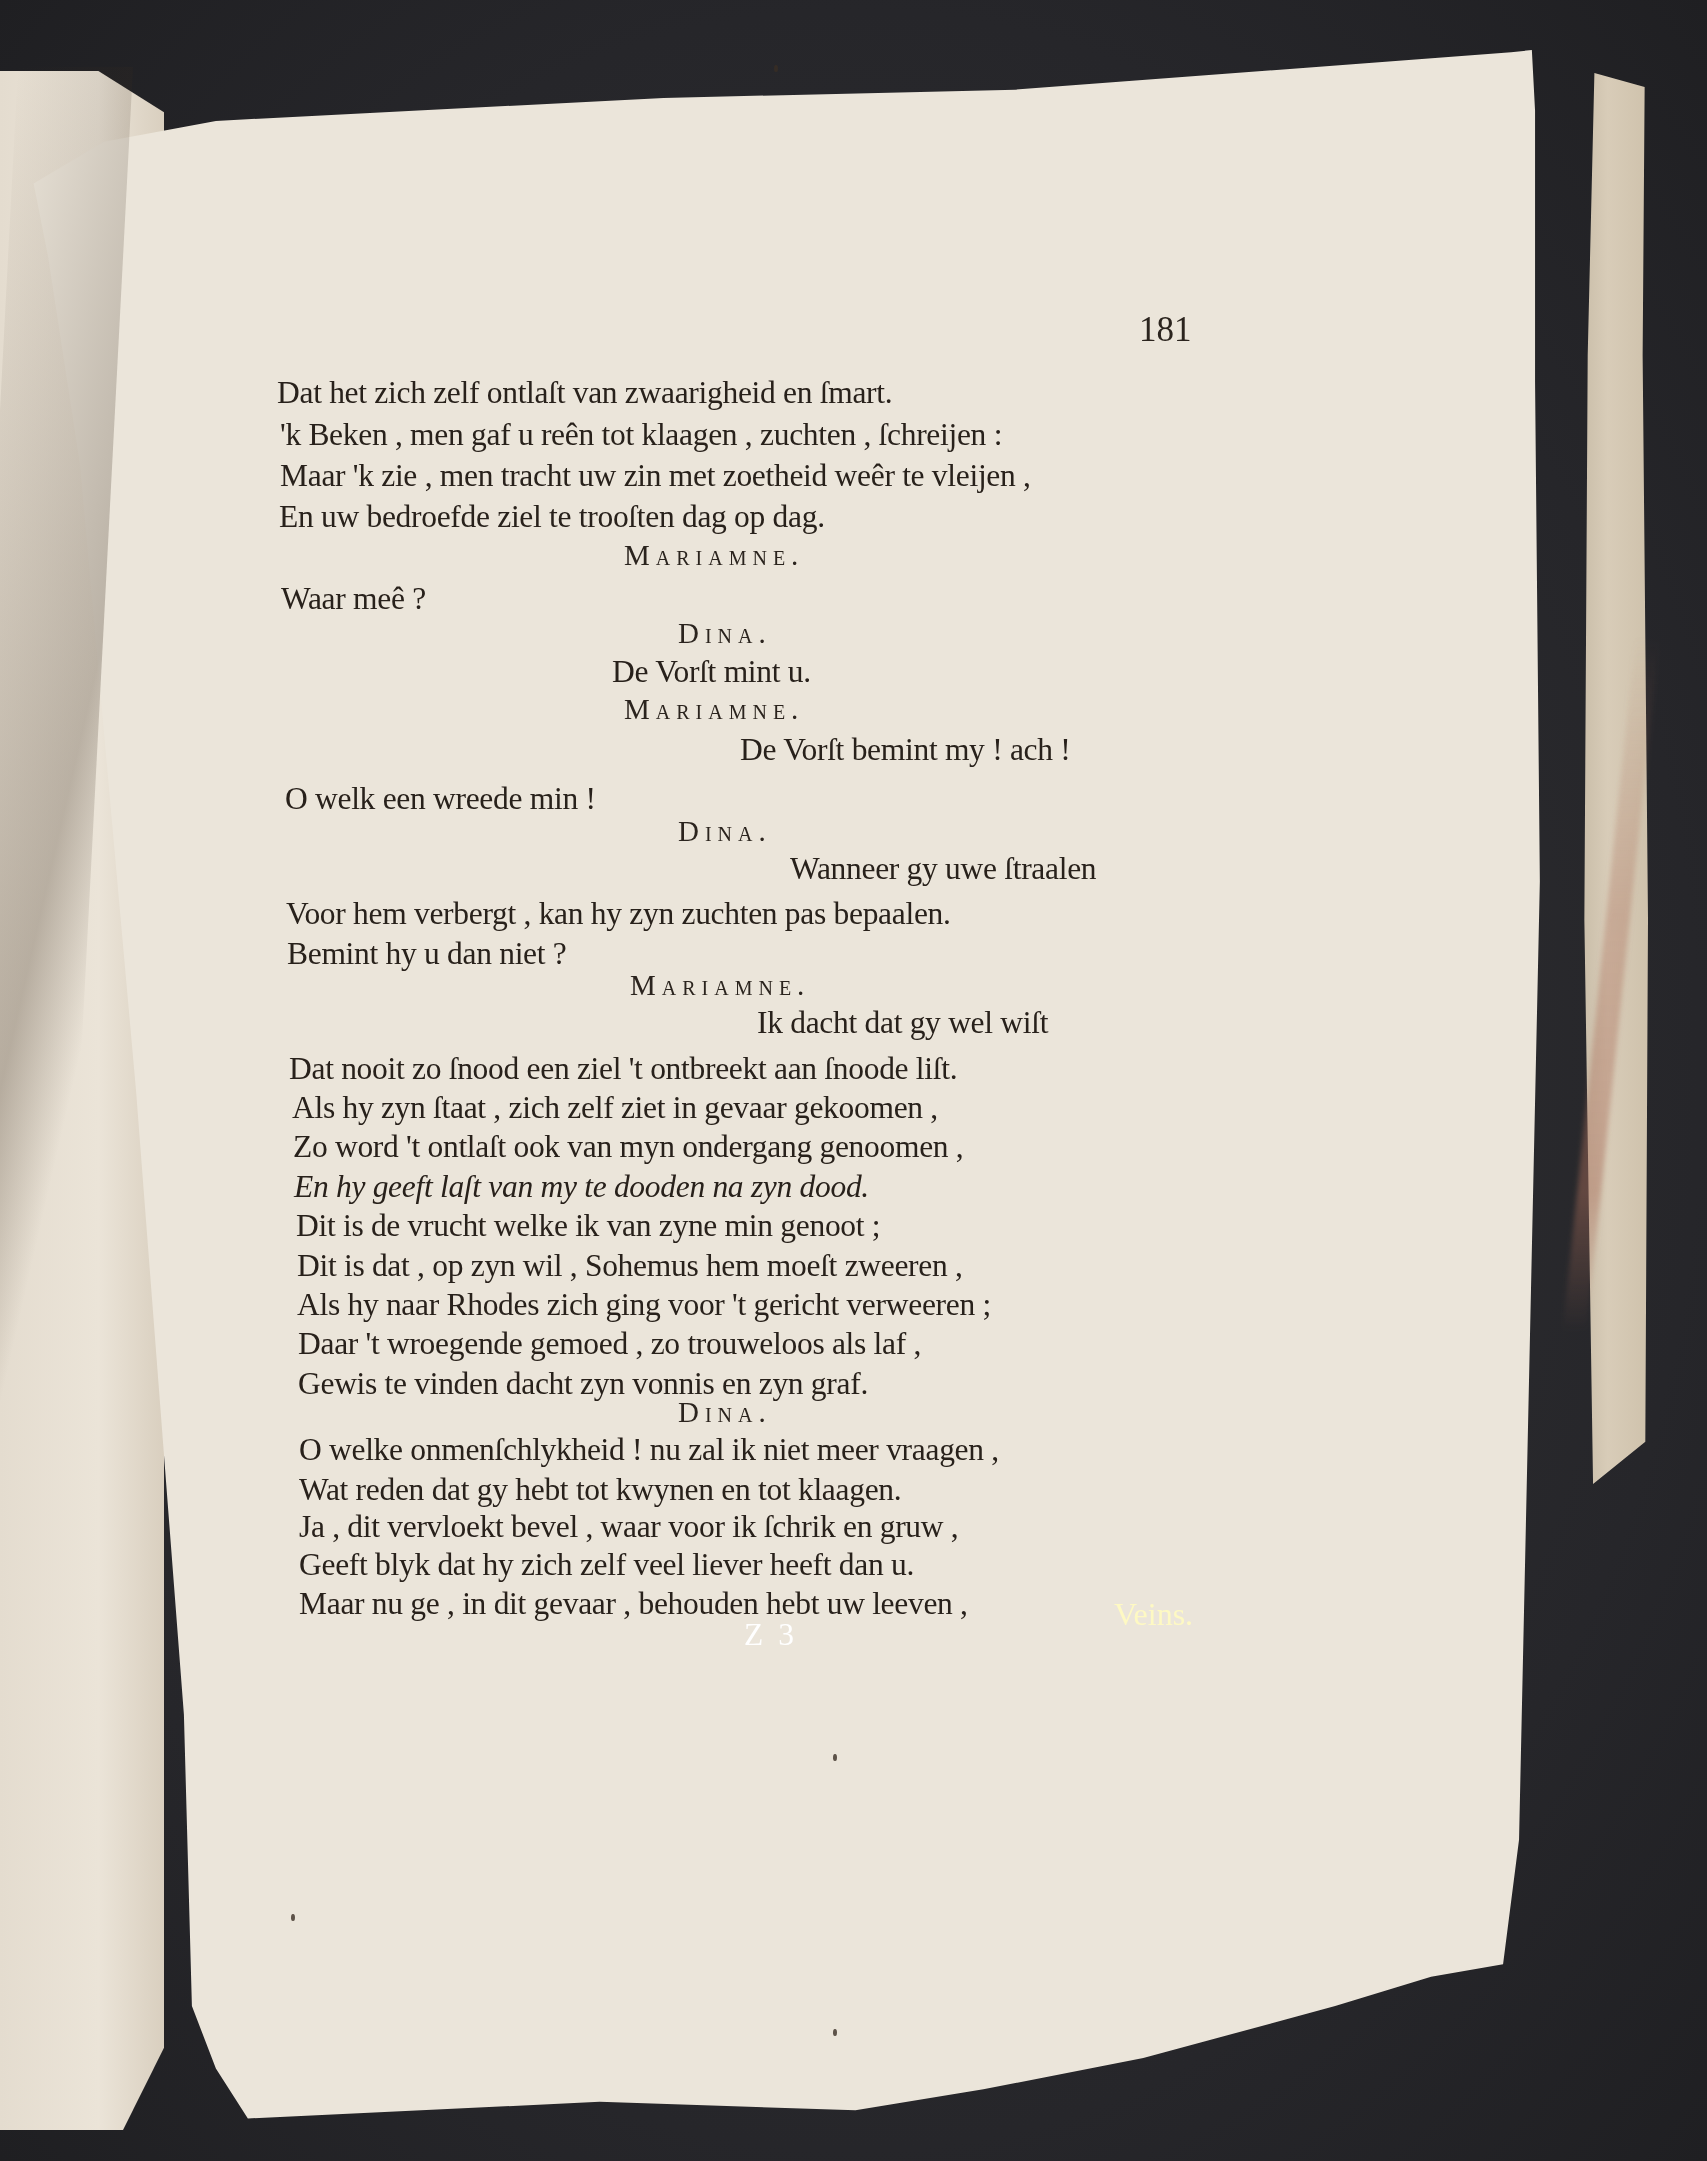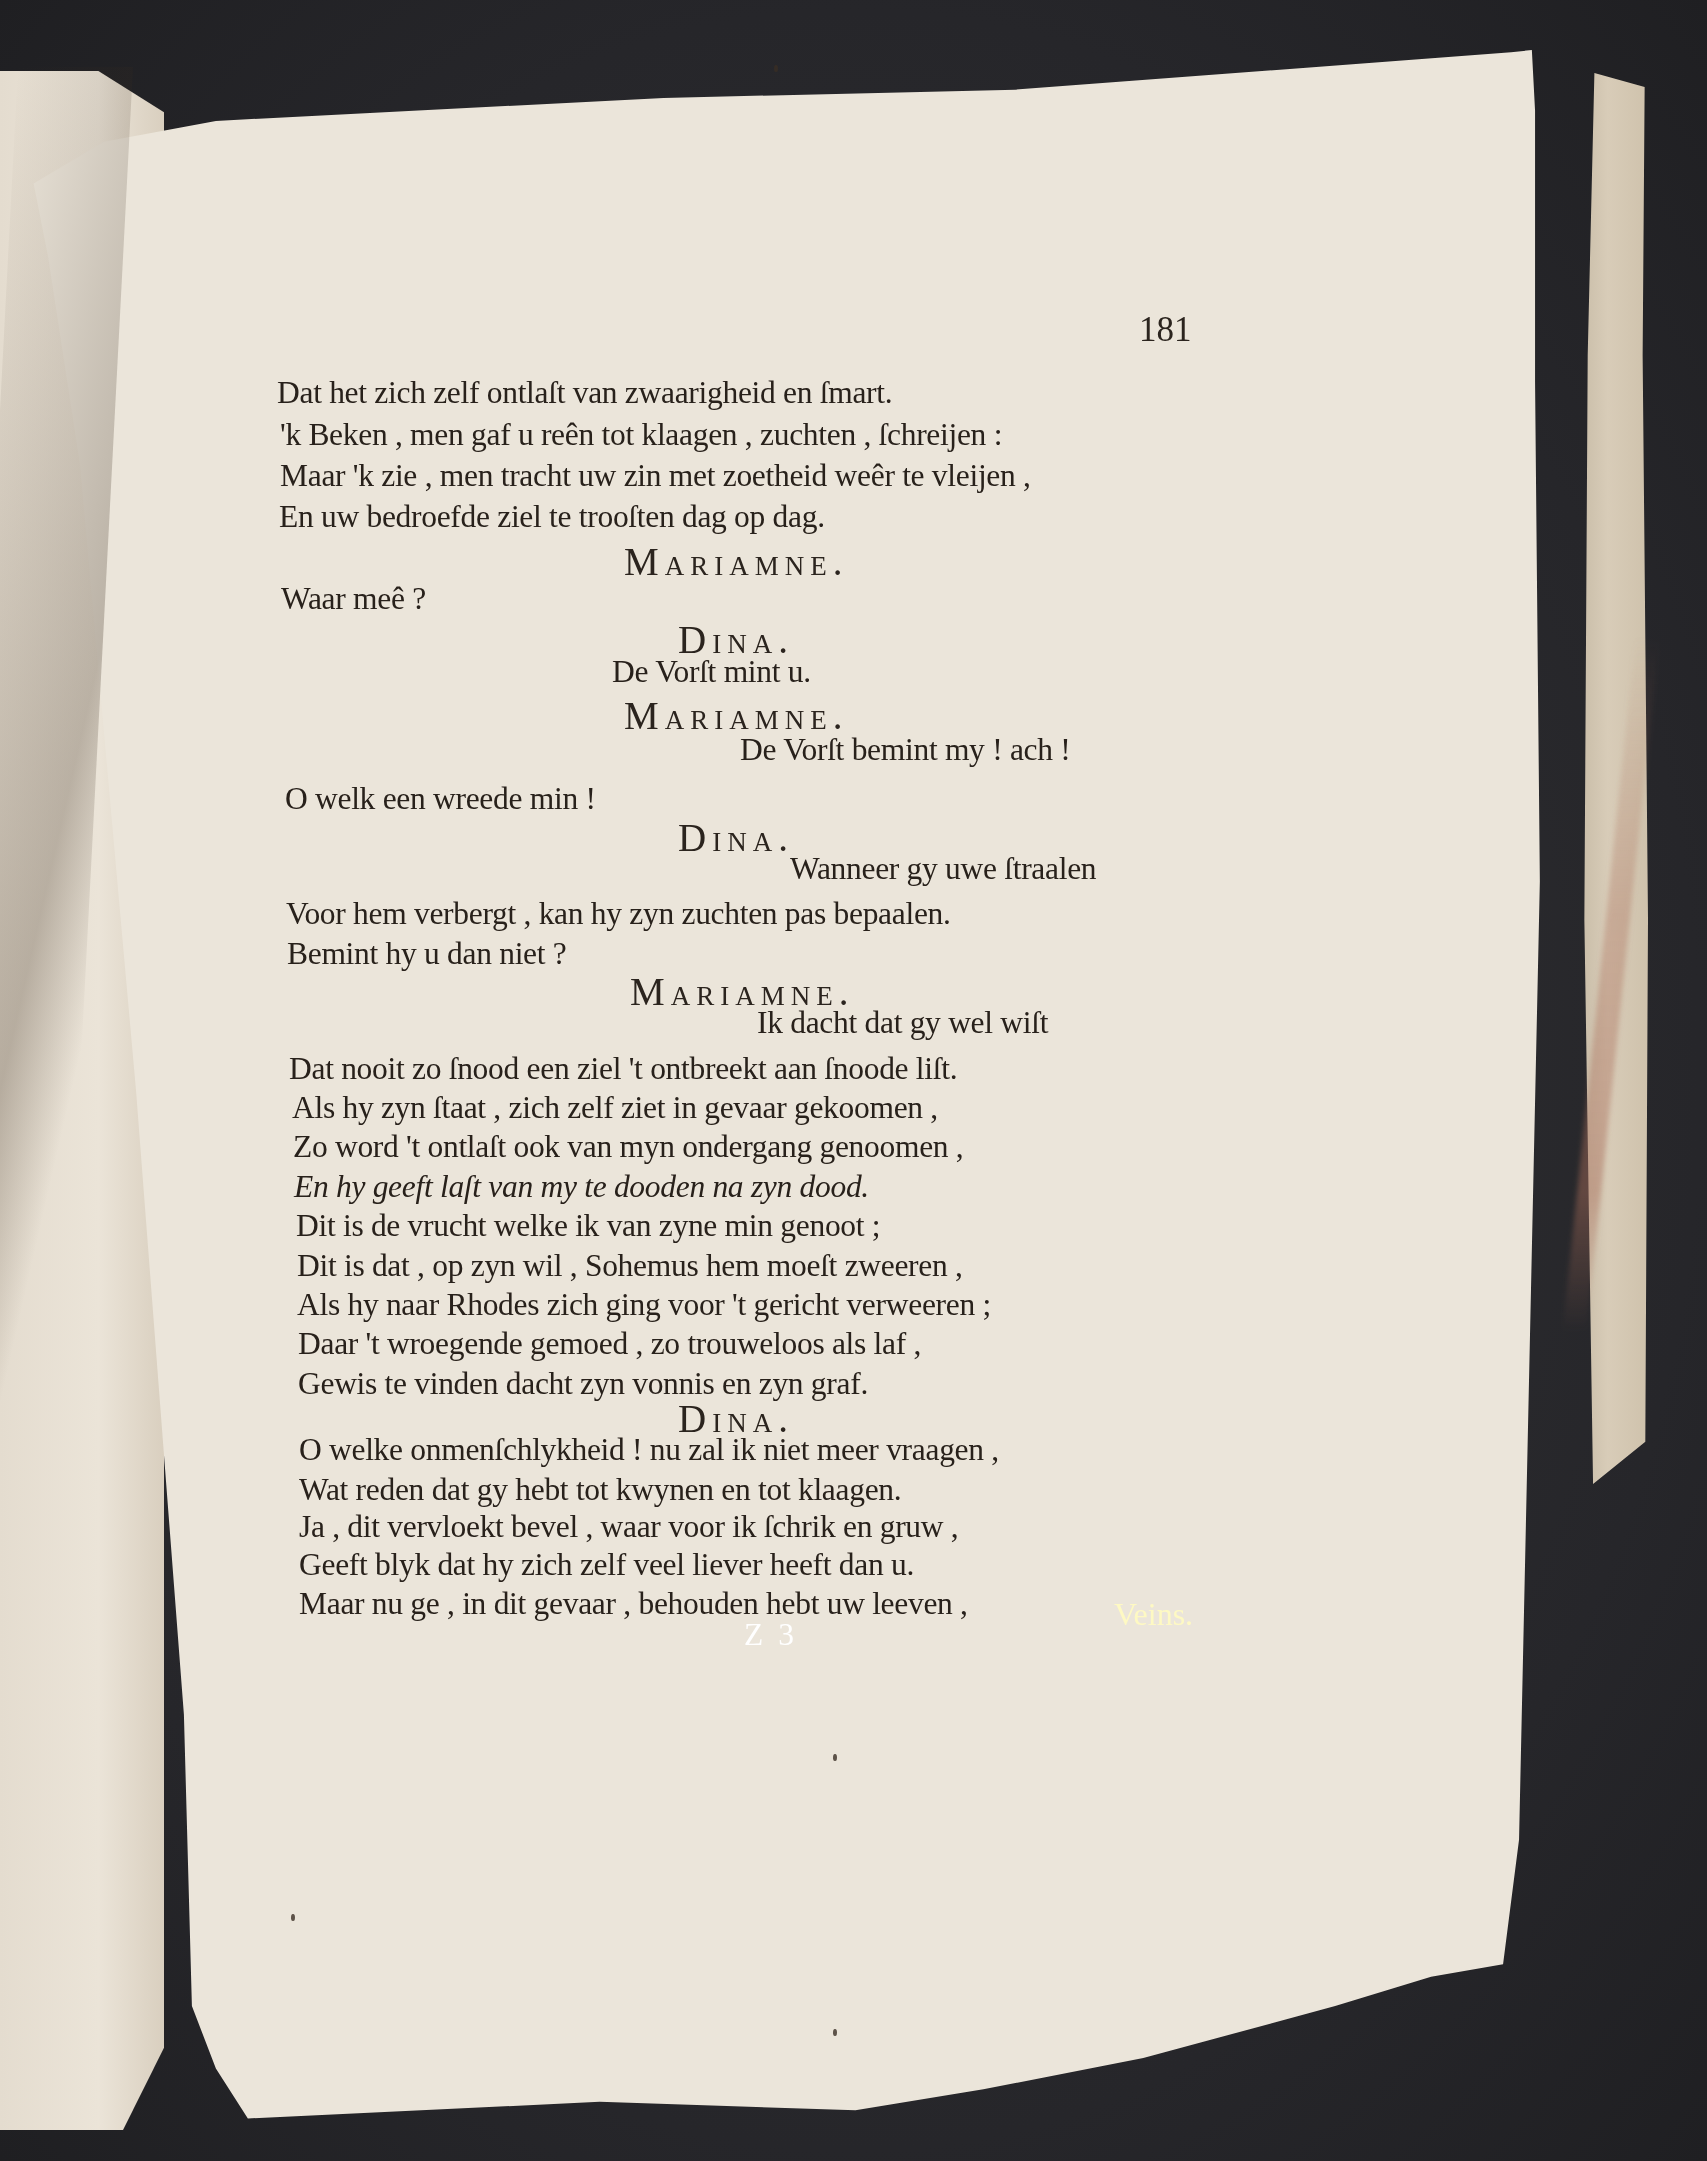--- a/index.html
+++ b/index.html
@@ -125,21 +125,21 @@
   .line {
     position: absolute;
     font-size: 31.5px;
     line-height: 36px;
     white-space: nowrap;
     color: #28211b;
     letter-spacing: -0.3px;
   }
   .speaker {
     position: absolute;
-    font-size: 39px;
+    font-size: 29px;
     letter-spacing: 6px;
     font-variant: small-caps;
     white-space: nowrap;
     color: #2b241e;
   }
   .signature {
     position: absolute;
     font-size: 31.5px;
     white-space: nowrap;
     color: #ffffff;

